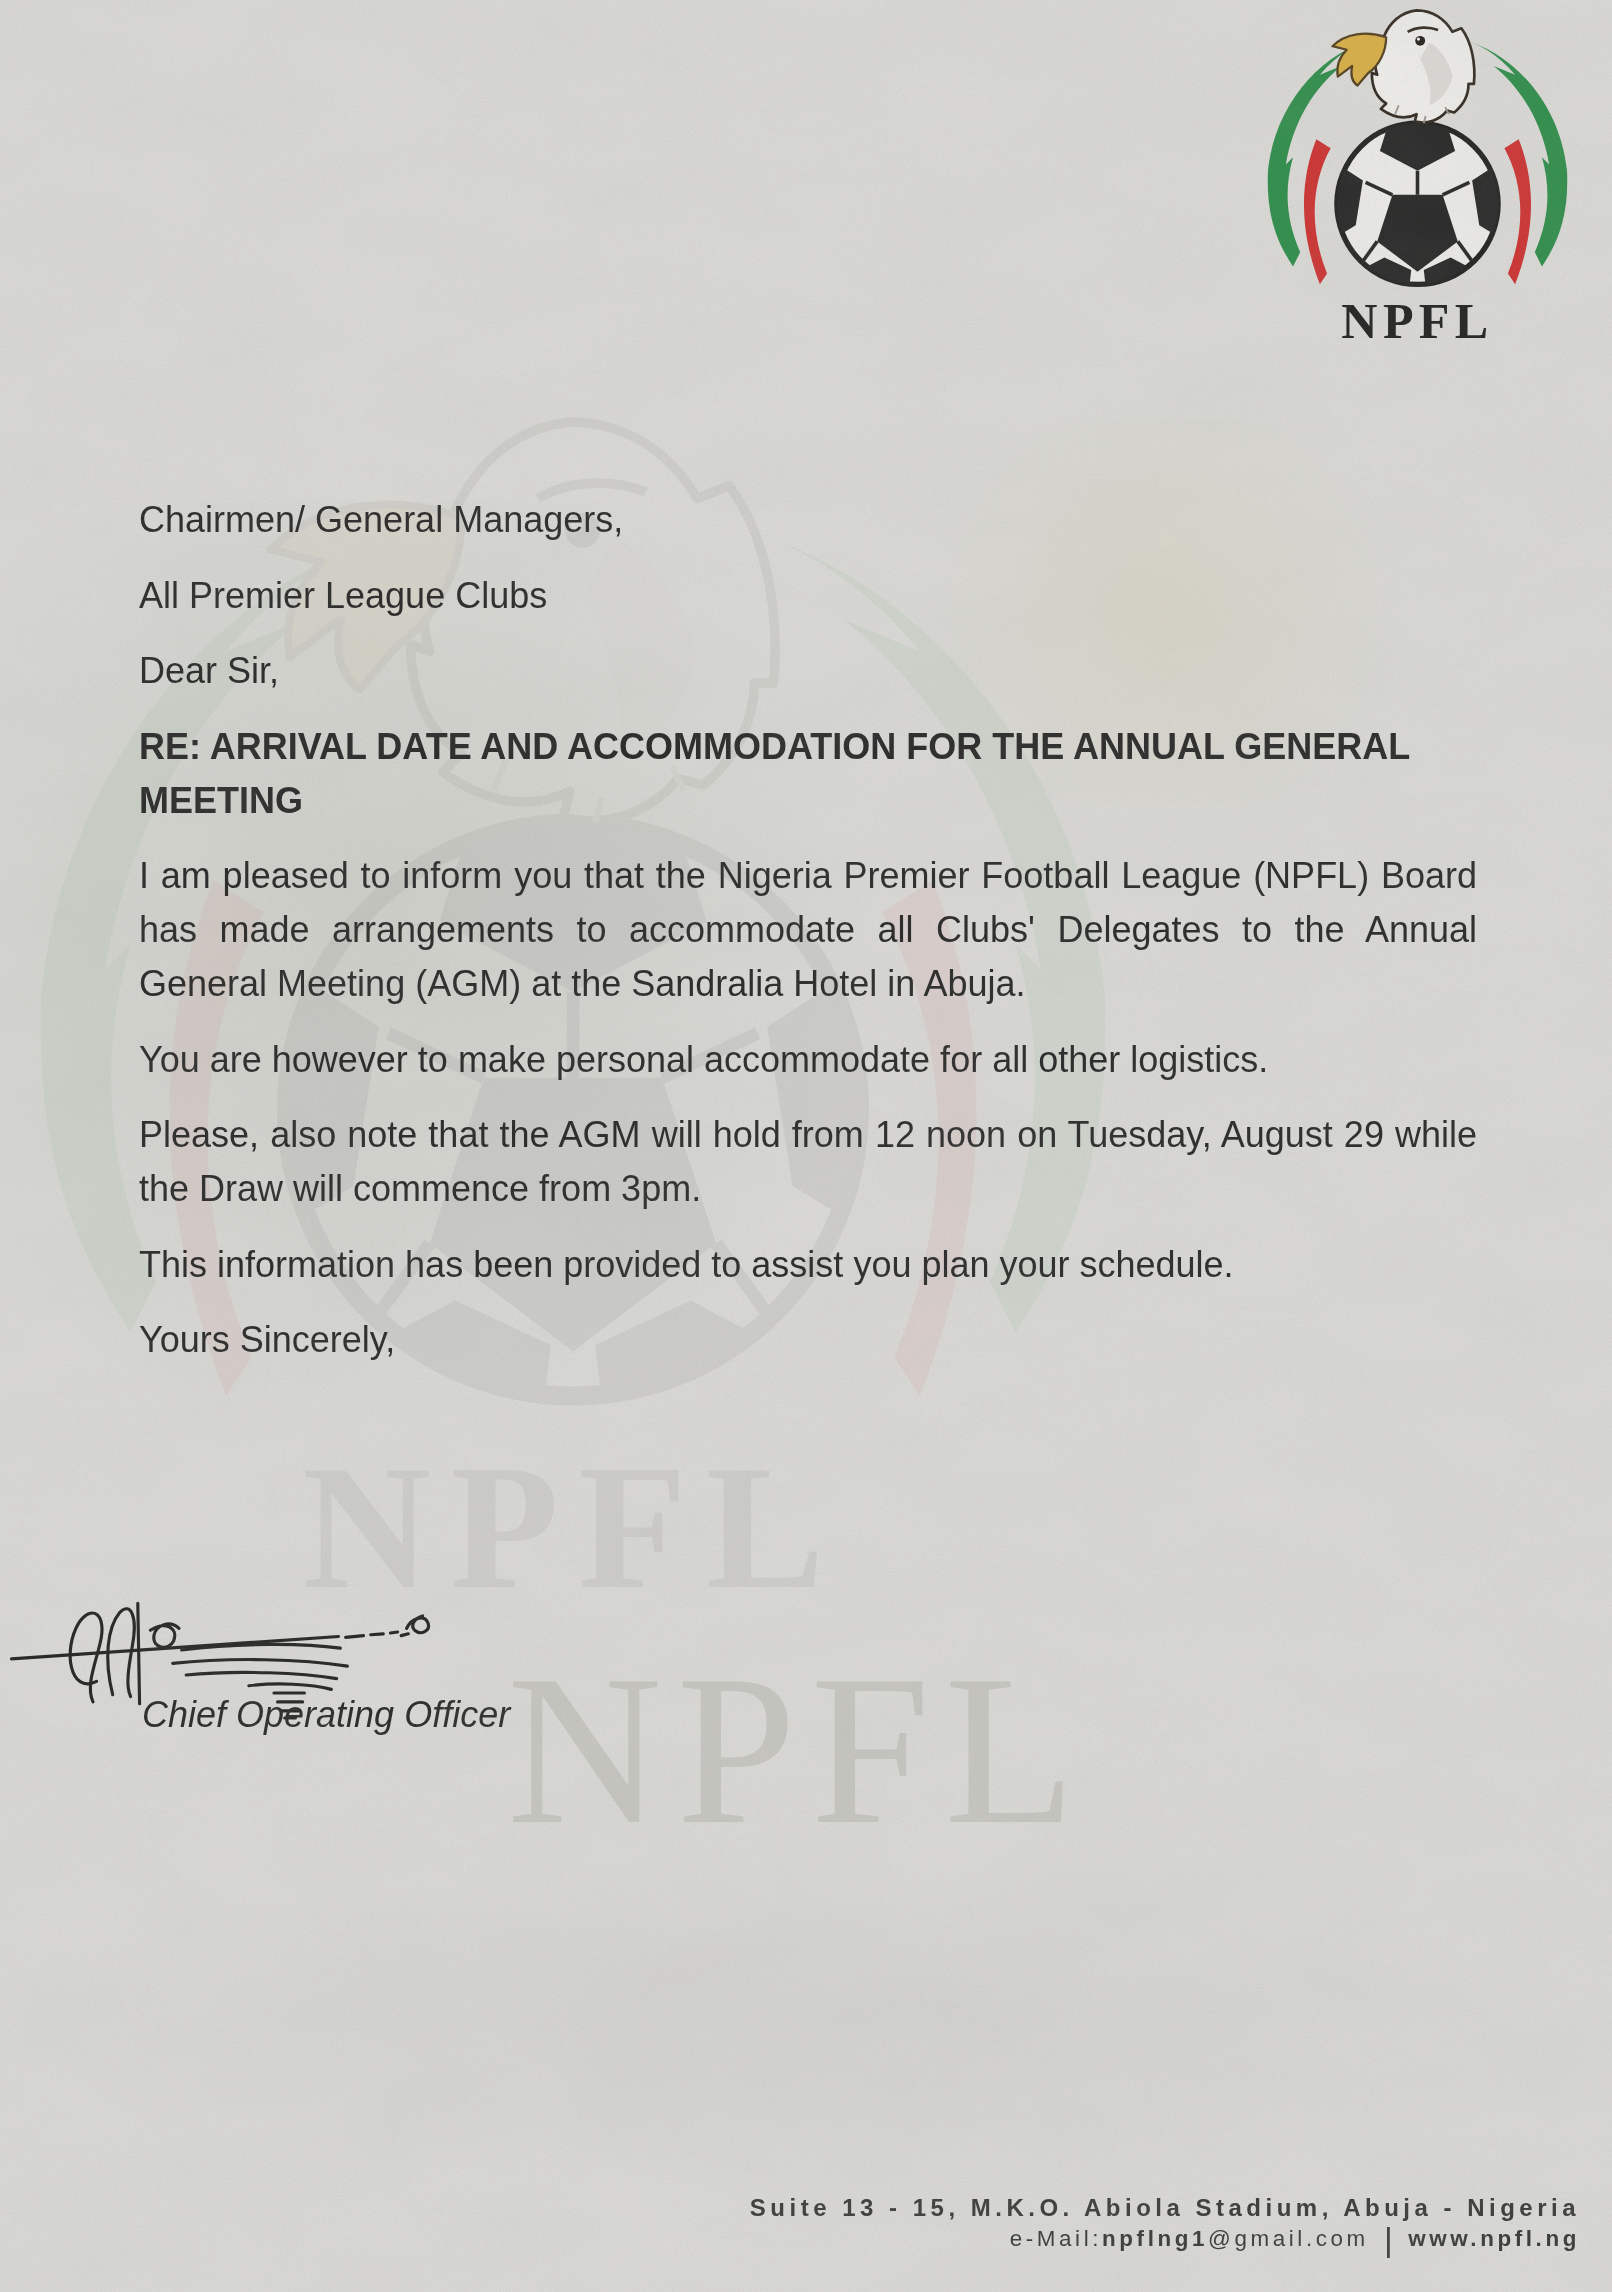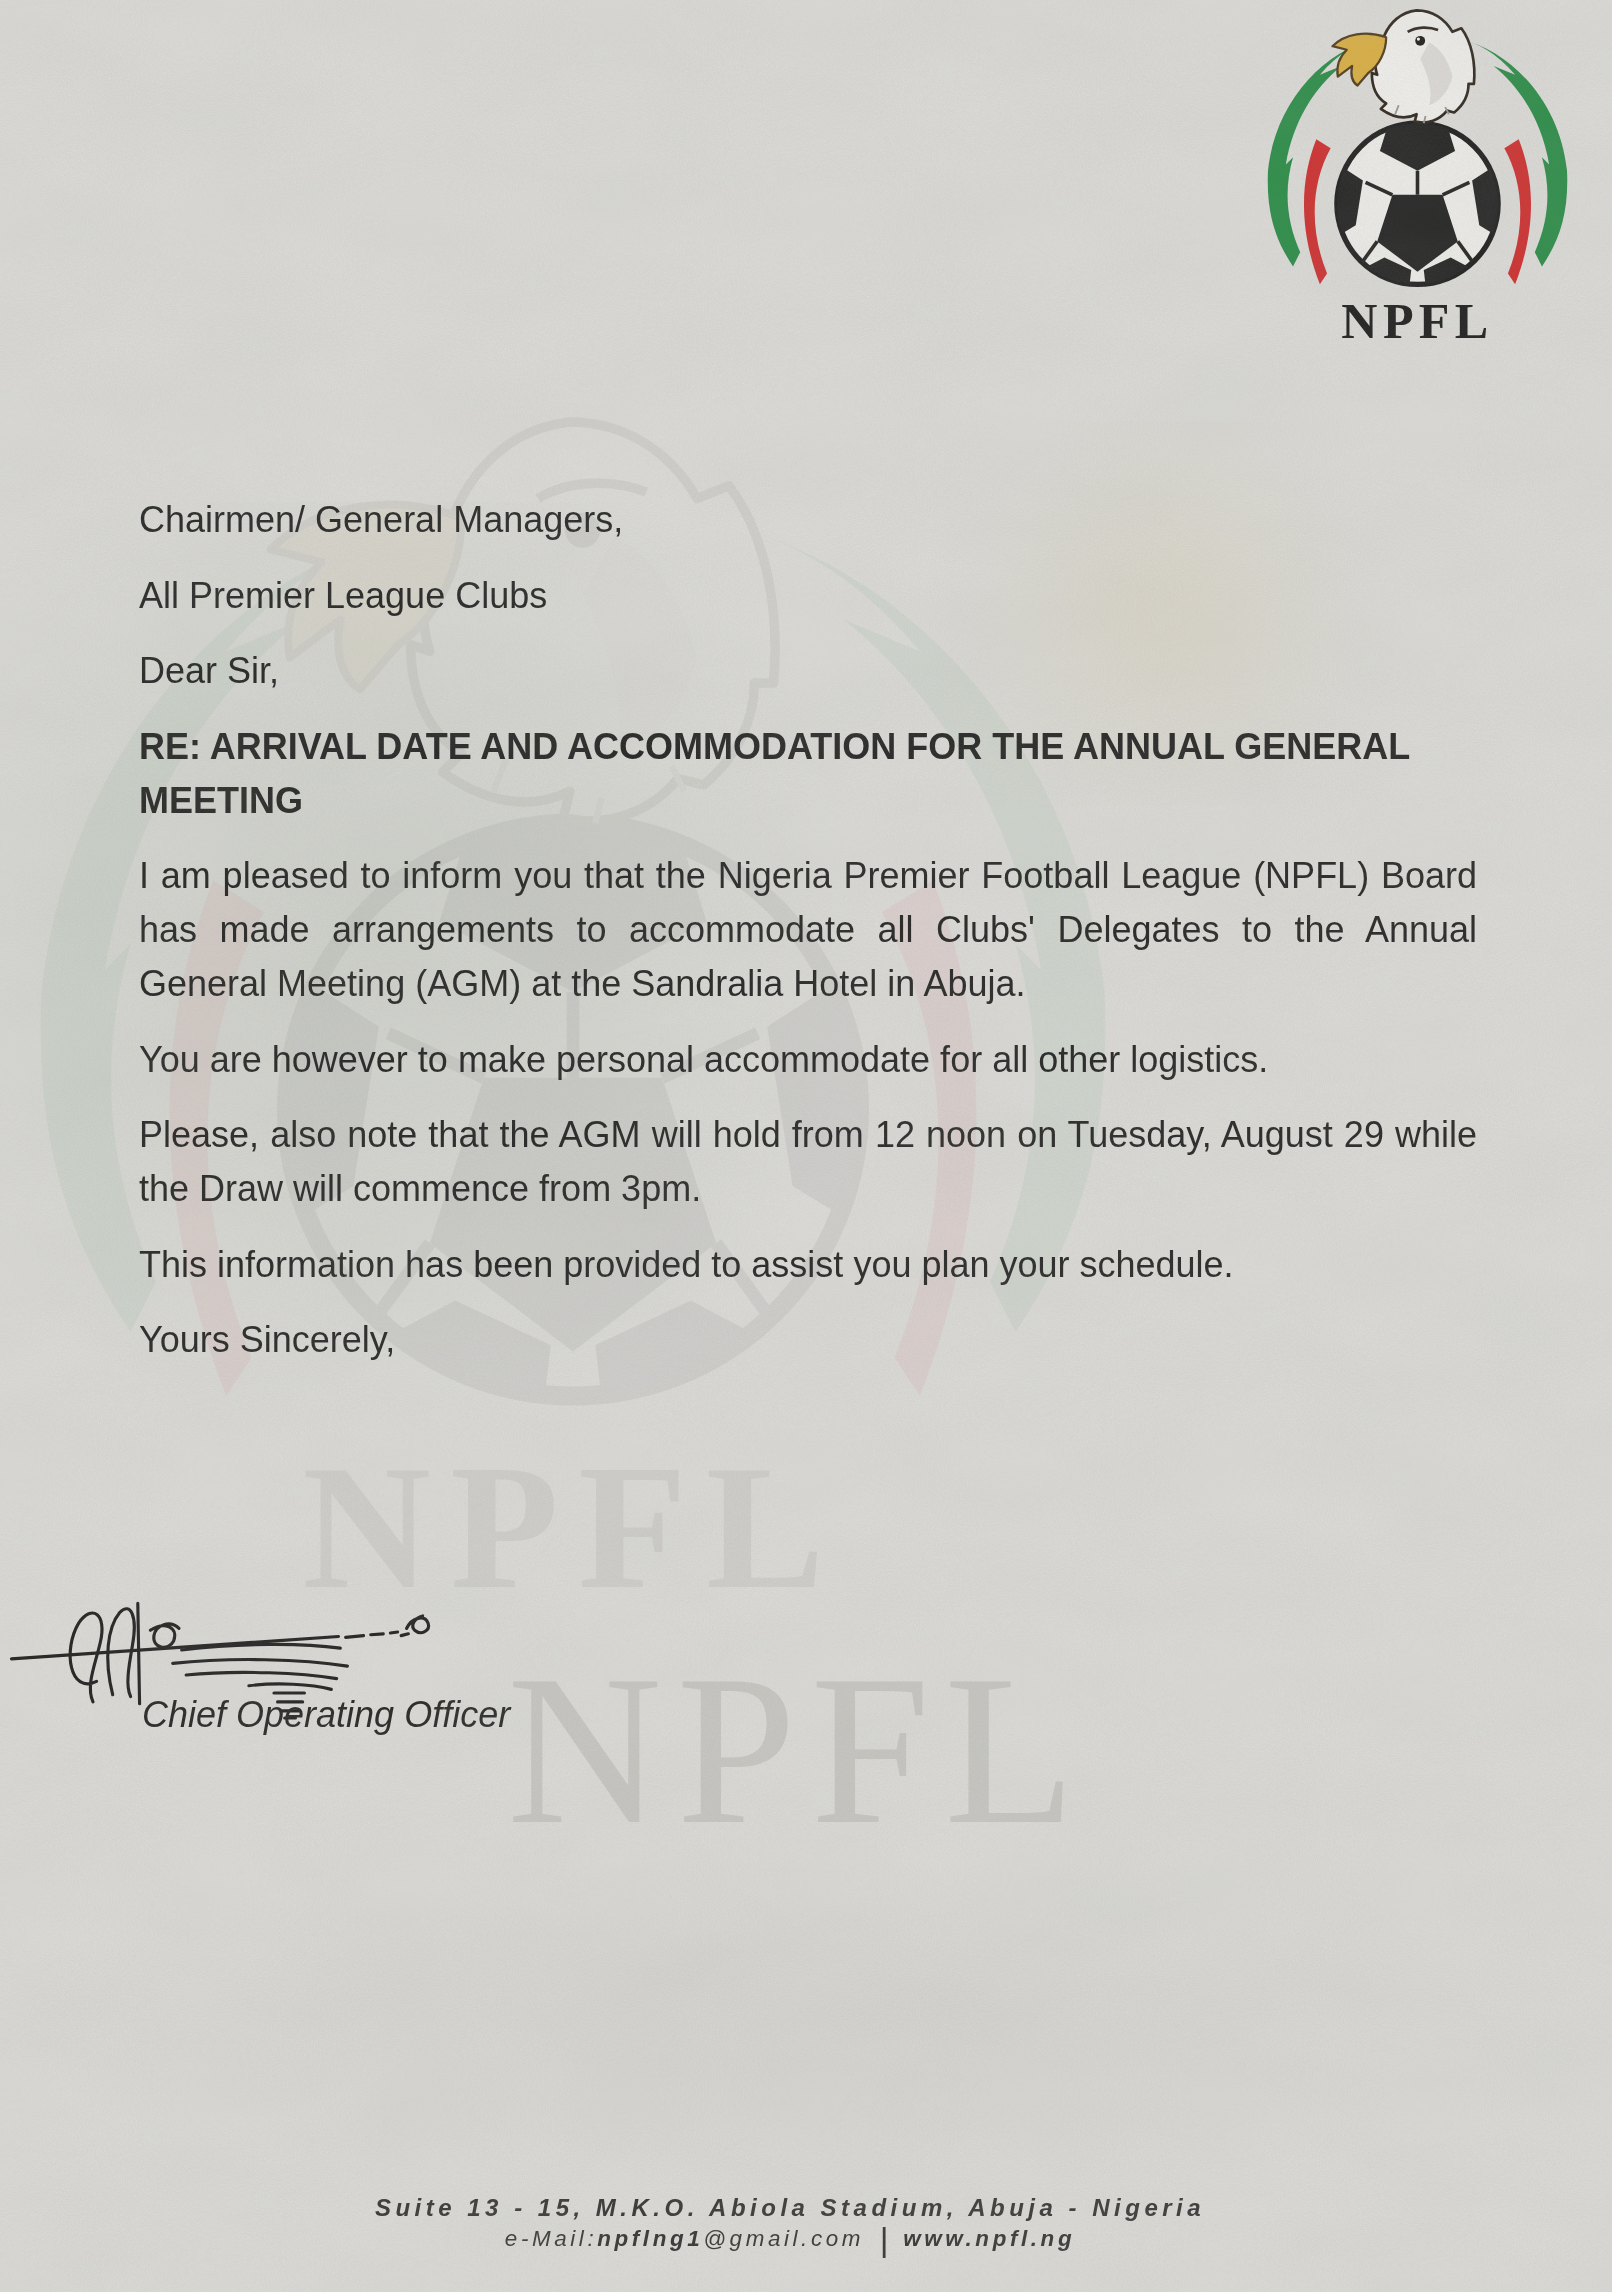--- a/index.html
+++ b/index.html
@@ -33,21 +33,21 @@
   .bold{font-weight:normal;}
   .subject{font-weight:bold;}
   .body-par{text-align:justify;}
   .closing{margin-bottom:0;}
   
   .signature{position:absolute;left:7.2px;top:1596px;width:430px;height:133px;z-index:4;}
   .signatory{position:absolute;left:142px;top:1691px;z-index:4;}
   .signatory .name{margin:0;font-size:36px;line-height:48px;font-weight:bold;}
   .signatory .title{margin:0;font-size:36px;line-height:48px;font-weight:normal;font-style:italic;}
   
-  .footer{position:absolute;left:0;top:2192px;width:1580px;text-align:center;z-index:4;color:#2b2b2b;font-style:italic;}
+  .footer{position:absolute;left:0;top:2192px;width:1580px;text-align:right;z-index:4;color:#2b2b2b;}
   .footer .f1{font-size:24px;line-height:32px;font-weight:bold;letter-spacing:4.5px;}
   .footer .f2{font-size:22.4px;line-height:30px;letter-spacing:3.6px;font-weight:500;}
   .footer .f2 .hv{font-weight:bold;}
   .footer .f2 .pipe{font-weight:400;font-size:34px;vertical-align:-5.4px;letter-spacing:0;padding:0 5.4px;}
   .defs-hidden{position:absolute;width:0;height:0;overflow:hidden;}
 </style>
 </head>
 <body>
 
 <svg class="defs-hidden" aria-hidden="true">

